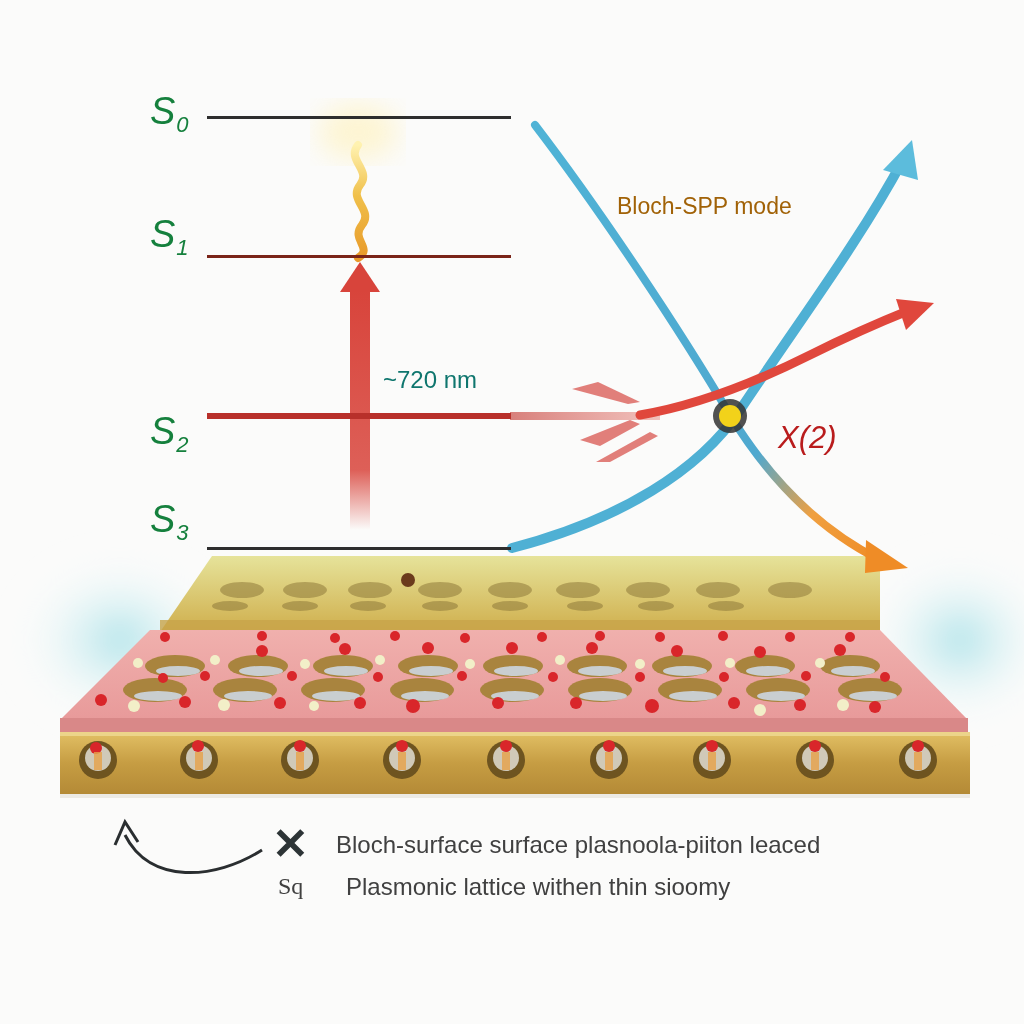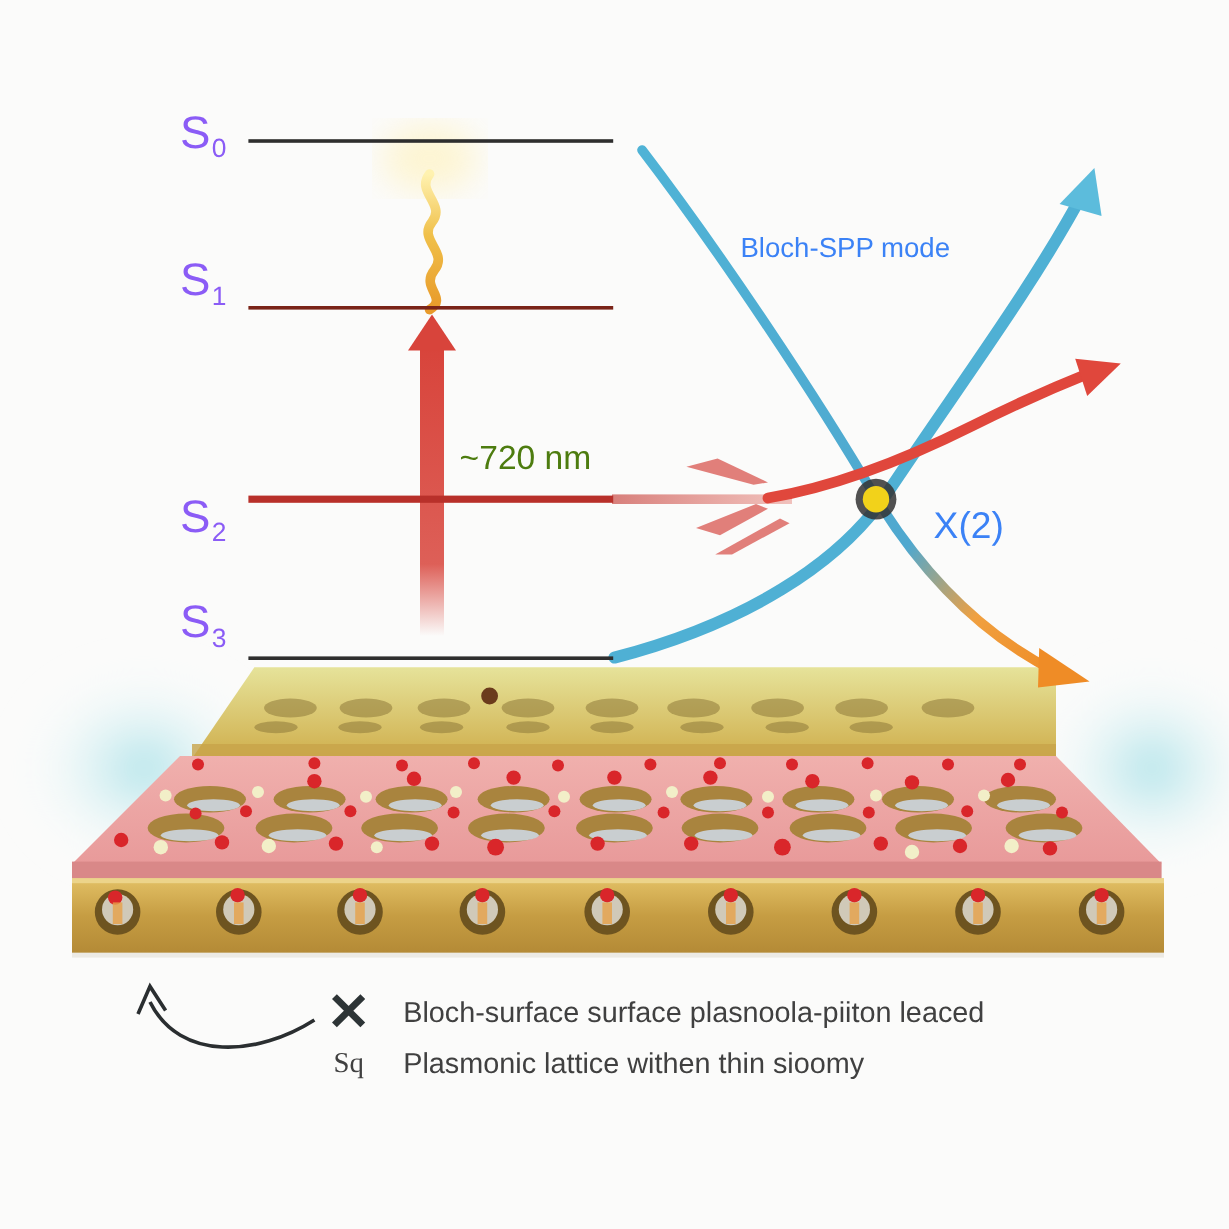--- a/index.html
+++ b/index.html
@@ -3,21 +3,21 @@
 <meta charset="utf-8">
 <style>
   html, body { margin:0; padding:0; }
   body {
     width:1024px; height:1024px; overflow:hidden; position:relative;
     background:#fbfbfa;
     font-family:"Liberation Sans", sans-serif;
   }
   .abs { position:absolute; }
   .level-label {
-    position:absolute; font-size:38px; color:#8b5cf6; line-height:1;
+    position:absolute; font-size:38px; color:#15803d; line-height:1;font-style:italic;
   }
   .level-label sub { font-size:22px; vertical-align:-8px; margin-left:1px; }
   .level-line { position:absolute; left:207px; width:304px; }
   .caption-line { position:absolute; font-size:24px; color:#404040; white-space:nowrap; }
   svg { position:absolute; left:0; top:0; }
 </style>
 </head>
 <body>
 
 <svg width="1024" height="1024" viewBox="0 0 1024 1024">
@@ -298,22 +298,22 @@
 <div class="level-label" style="left:150px;top:215px;">
   <span>S</span><sub>1</sub>
 </div>
 <div class="level-label" style="left:150px;top:412px;">
   <span>S</span><sub>2</sub>
 </div>
 <div class="level-label" style="left:150px;top:500px;">
   <span>S</span><sub>3</sub>
 </div>
 
-<div class="abs" style="left:383px;top:366px;font-size:28px;color:#4d7c0f;">~720 nm</div>
-
-<div class="abs" style="left:617px;top:193px;font-size:23px;color:#3b82f6;">Bloch-SPP mode</div>
-
-<div class="abs" style="left:778px;top:420px;font-size:31px;color:#3b82f6;">X(2)</div>
+<div class="abs" style="left:383px;top:366px;font-size:24px;color:#0f766e;">~720 nm</div>
+
+<div class="abs" style="left:617px;top:193px;font-size:23px;color:#a16207;">Bloch-SPP mode</div>
+
+<div class="abs" style="left:778px;top:420px;font-size:31px;color:#b91c1c;font-style:italic;">X(2)</div>
 
 <div class="abs" style="left:272px;top:822px;font-size:44px;font-weight:bold;color:#2d3436;line-height:1;">✕</div>
 <div class="caption-line" style="left:336px;top:831px;">Bloch-surface surface plasnoola-piiton leaced</div>
 <div class="caption-line" style="left:278px;top:873px;font-family:Liberation Serif, serif;">Sq</div>
-<div class="caption-line" style="left:336px;top:873px;">Plasmonic lattice withen thin sioomy</div>
+<div class="caption-line" style="left:346px;top:873px;">Plasmonic lattice withen thin sioomy</div>
 
 </body></html>

